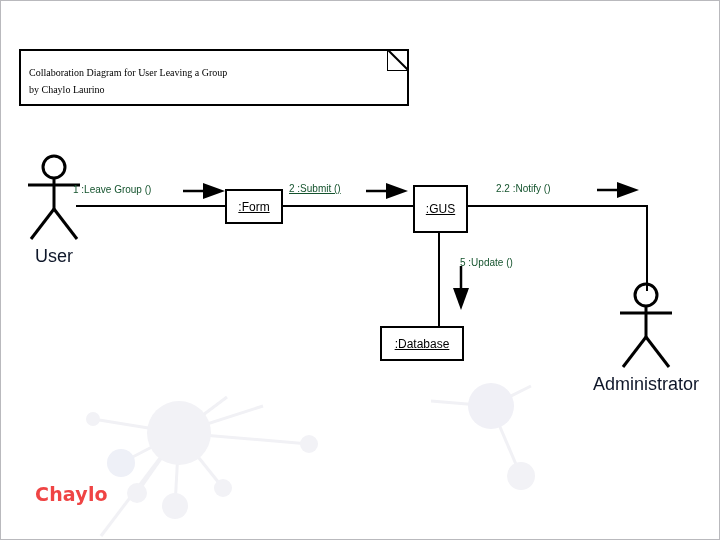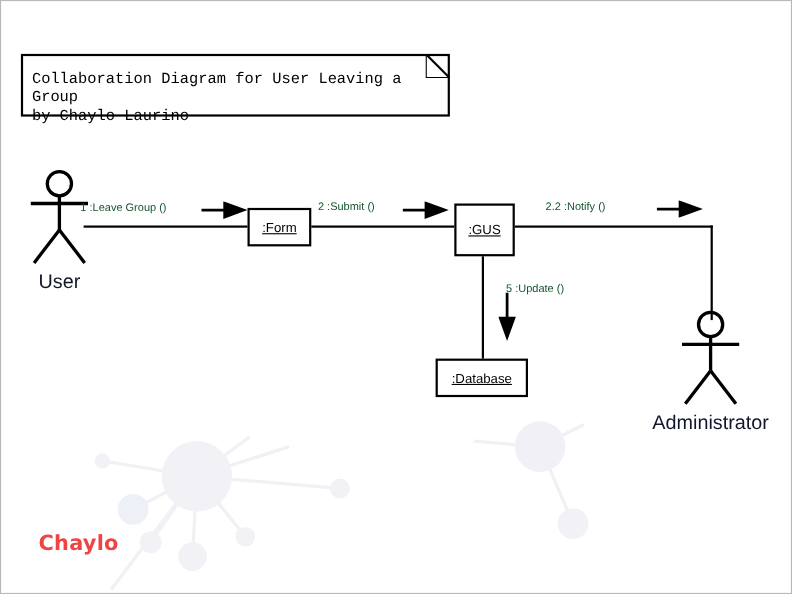--- a/index.html
+++ b/index.html
@@ -42,22 +42,22 @@
     right: -2px;
     top: -2px;
     width: 22px;
     height: 22px;
   }
   .note-text {
     position: absolute;
     left: 8px;
     top: 13px;
     width: 372px;
-    font-family: Liberation Mono, monospace;
-    font-size: 14px;
+    font-family: Liberation Serif, serif;
+    font-size: 10px;
     line-height: 17px;
     color: #000000;
     white-space: pre-line;
     letter-spacing: 0px;
   }
 
   
   .box {
     position: absolute;
     background: #ffffff;
@@ -69,21 +69,21 @@
   }
   .box-label {
     font-family: "Liberation Sans", sans-serif;
     font-size: 12px;
     color: #000000;
     text-decoration: underline;
     white-space: nowrap;
   }
   #box-form    { left: 224px; top: 188px; width: 58px;  height: 35px; }
   #box-gus     { left: 412px; top: 184px; width: 55px;  height: 48px; }
-  #box-database{ left: 395px; top: 325px; width: 84px;  height: 35px; }
+  #box-database{ left: 379px; top: 325px; width: 84px;  height: 35px; }
 
   
   .line {
     position: absolute;
     background: #000000;
   }
   .hline { height: 2px; }
   .vline { width: 2px; }
 
   
@@ -199,21 +199,21 @@
   <div class="line vline" style="left:645px; top:204px; height:86px;"></div>
 
   <div class="line vline" style="left:437px; top:221px; height:106px;"></div>
 
   <div class="msg" style="left:72px; top:183px;">1 :Leave Group ()</div>
   <svg class="arrow-right" style="left:182px; top:182px;" viewBox="0 0 42 16" xmlns="http://www.w3.org/2000/svg">
     <line x1="0" y1="8" x2="24" y2="8" stroke="#000000" stroke-width="2.5"></line>
     <polygon points="20,0 42,8 20,16" fill="#000000"></polygon>
   </svg>
 
-  <div class="msg" style="left:288px; top:182px;">2 :Submit ()</div>
+  <div class="msg" style="left:288px; top:182px;text-decoration:underline;">2 :Submit ()</div>
   <svg class="arrow-right" style="left:365px; top:182px;" viewBox="0 0 42 16" xmlns="http://www.w3.org/2000/svg">
     <line x1="0" y1="8" x2="24" y2="8" stroke="#000000" stroke-width="2.5"></line>
     <polygon points="20,0 42,8 20,16" fill="#000000"></polygon>
   </svg>
 
   <div class="msg" style="left:495px; top:182px;">2.2 :Notify ()</div>
   <svg class="arrow-right" style="left:596px; top:181px;" viewBox="0 0 42 16" xmlns="http://www.w3.org/2000/svg">
     <line x1="0" y1="8" x2="24" y2="8" stroke="#000000" stroke-width="2.5"></line>
     <polygon points="20,0 42,8 20,16" fill="#000000"></polygon>
   </svg>

